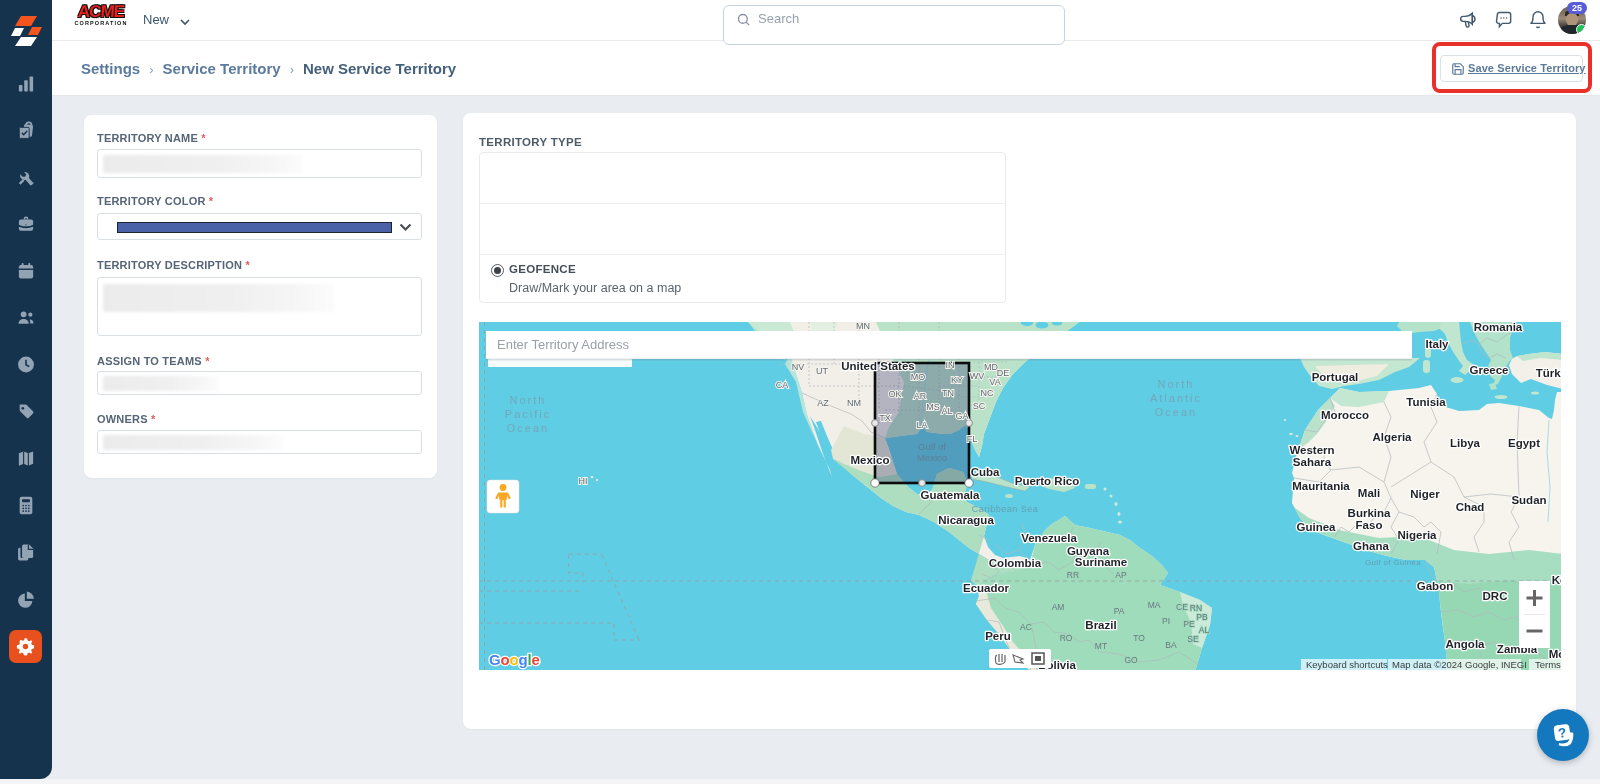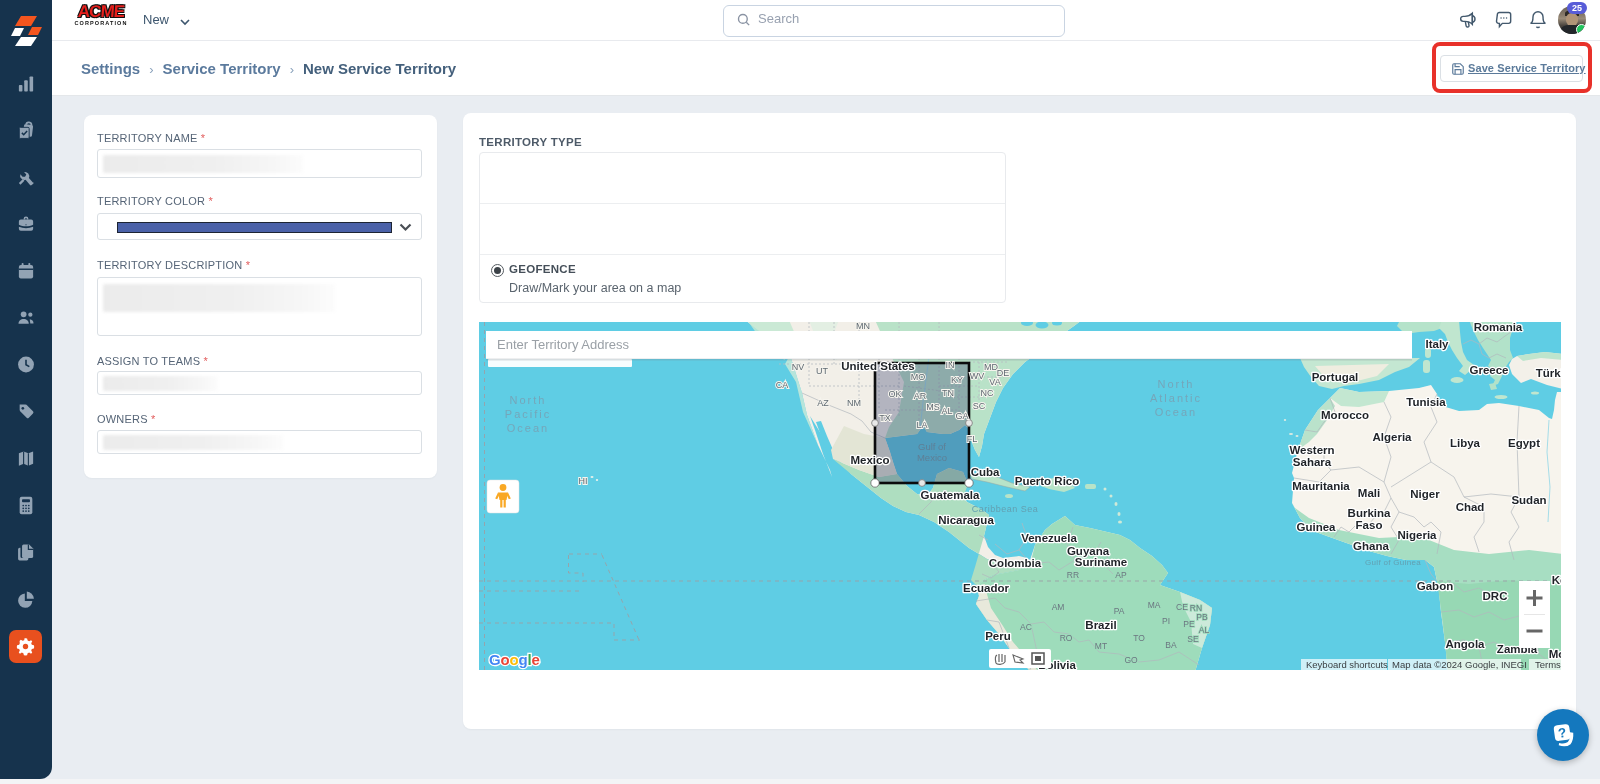--- a/index.html
+++ b/index.html
@@ -10,42 +10,42 @@
   .sideicon { position:absolute; left:0; width:52px; text-align:center; color:#92a3b4; }
   .gearbox { position:absolute; left:9px; top:630px; width:33px; height:33px; background:#e8501e; border-radius:7px; }
   .gearbox svg { margin:7px auto; display:block; }
   
   .topbar { position:absolute; left:52px; top:0; width:1548px; height:41px; background:#fff; border-bottom:1px solid #e8eaee; z-index:20; }
   .acme { position:absolute; left:20px; top:3px; width:58px; text-align:center; }
   .acme .t1 { font-size:17px; font-weight:bold; color:#e41f1c; letter-spacing:-1px; transform:skewX(-4deg); text-shadow:-1px 1px 0 #111,1px 1px 0 #111, 1px -1px 0 #111, -1px -1px 0 #111; line-height:17px; }
   .acme .t2 { font-size:5.5px; font-weight:bold; color:#111; letter-spacing:1.1px; line-height:7px; }
   .newdrop { position:absolute; left:91px; top:12px; font-size:13px; color:#3d566e; }
   .newdrop svg { vertical-align:-2px; margin-left:7px; }
-  .search { position:absolute; left:671px; top:5px; width:342px; height:32px; border:1px solid #c9d4e2; border-radius:6px; background:#fff; color:#98a1b0; font-size:13px; line-height:26px; padding-left:34px; }
+  .search { position:absolute; left:671px; top:5px; width:342px; height:40px; border:1px solid #c9d4e2; border-radius:6px; background:#fff; color:#98a1b0; font-size:13px; line-height:26px; padding-left:34px; }
   .search svg { position:absolute; left:12px; top:6px; }
   .ticon { position:absolute; top:10px; }
   .badge { position:absolute; left:1480px; top:2px; background:#575cd8; color:#fff; font-size:9px; font-weight:bold; border-radius:8px; padding:1px 5px; z-index:5;margin-left:35px; }
   .avatar { position:absolute; left:1506px; top:6px; width:28px; height:28px; border-radius:50%; overflow:hidden; background:linear-gradient(180deg, #6b6258 0%, #857868 30%, #9a8c7a 45%, #4a443e 70%, #32342f 100%); }
   .avatar .face { position:absolute; left:8px; top:7px; width:12px; height:13px; border-radius:45%; background:#b09477; }
   .avatar .hair { position:absolute; left:7px; top:4px; width:14px; height:6px; border-radius:50% 50% 0 0; background:#2e2a26; }
   .avatar .body { position:absolute; left:3px; top:19px; width:22px; height:10px; border-radius:40% 40% 0 0; background:#23262a; }
   .avatar:after { content:""; position:absolute; right:-1px; bottom:-1px; width:9px; height:9px; background:#21c45d; border:1.5px solid #fff; border-radius:50%; }
   
   .crumbbar { position:absolute; left:52px; top:41px; width:1548px; height:55px; background:#fff; border-bottom:1px solid #e4e7ea; z-index:10; }
   .crumbs { position:absolute; left:29px; top:19px; font-size:15px; color:#5b7a9d; font-weight:bold; }
   .crumbs .sep { color:#8aa2bc; font-weight:normal; padding:0 9px; font-size:13px; }
   .crumbs .last { color:#44607c;text-align:right; }
   .savebtn { position:absolute; left:1440px; top:55px; width:143px; height:27px; border:1px solid #dbe0e5; border-radius:4px; background:#fff; color:#5b7a9a; font-size:11px; font-weight:bold; line-height:25px; padding:0 0 0 27px; letter-spacing:0.1px; text-align:left; white-space:nowrap; z-index:16; font-family:"Liberation Sans", sans-serif;text-decoration:underline; }
   .savebtn svg { position:absolute; left:10px; top:6px; }
   .redbox { position:absolute; left:1432px; top:42px; width:160px; height:51px; border:4px solid #e8312a; border-radius:8px; z-index:15; }
   
   .card { position:absolute; background:#fff; border-radius:8px; box-shadow:0 1px 2px rgba(30,40,60,0.04); }
   .leftcard { left:84px; top:115px; width:353px; height:363px; }
   .rightcard { left:463px; top:113px; width:1113px; height:616px; }
-  .flabel { position:absolute; left:13px; font-size:11px; font-weight:normal; color:#566577; letter-spacing:0.2px;text-align:center; }
+  .flabel { position:absolute; left:13px; font-size:11px; font-weight:bold; color:#566577; letter-spacing:0.2px;text-align:center; }
   .flabel .req { color:#e25c5c; }
   .finput { position:absolute; left:13px; width:325px; border:1px solid #dadfe4; border-radius:3px; background:#fff; }
   .blob { position:absolute; background:linear-gradient(90deg, #ebebeb 0%, #efefef 55%, #f6f6f6 85%, #fcfcfc 100%); filter:blur(1.5px); border-radius:2px; }
   .colorbar { position:absolute; left:19px; top:8px; width:275px; height:11px; background:#4a61a8; border:1.5px solid #1c2433; }
   .ttlabel { position:absolute; left:16px; top:23px; font-size:11.5px; font-weight:bold; color:#4d5a68; letter-spacing:0.3px; }
   .typebox { position:absolute; left:16px; top:39px; width:527px; height:151px; border:1px solid #e8eaed; border-radius:4px; }
   .trow { position:absolute; left:0; width:100%; height:50px; }
   .trow .radio { position:absolute; left:11px; top:9px; width:13px; height:13px; border:1.5px solid #8e959c; border-radius:50%; background:#fff; }
   .trow .radio.sel { border-color:#555b61; }
   .trow .radio.sel:after { content:""; position:absolute; left:2px; top:2px; width:7px; height:7px; background:#3c4248; border-radius:50%; }

